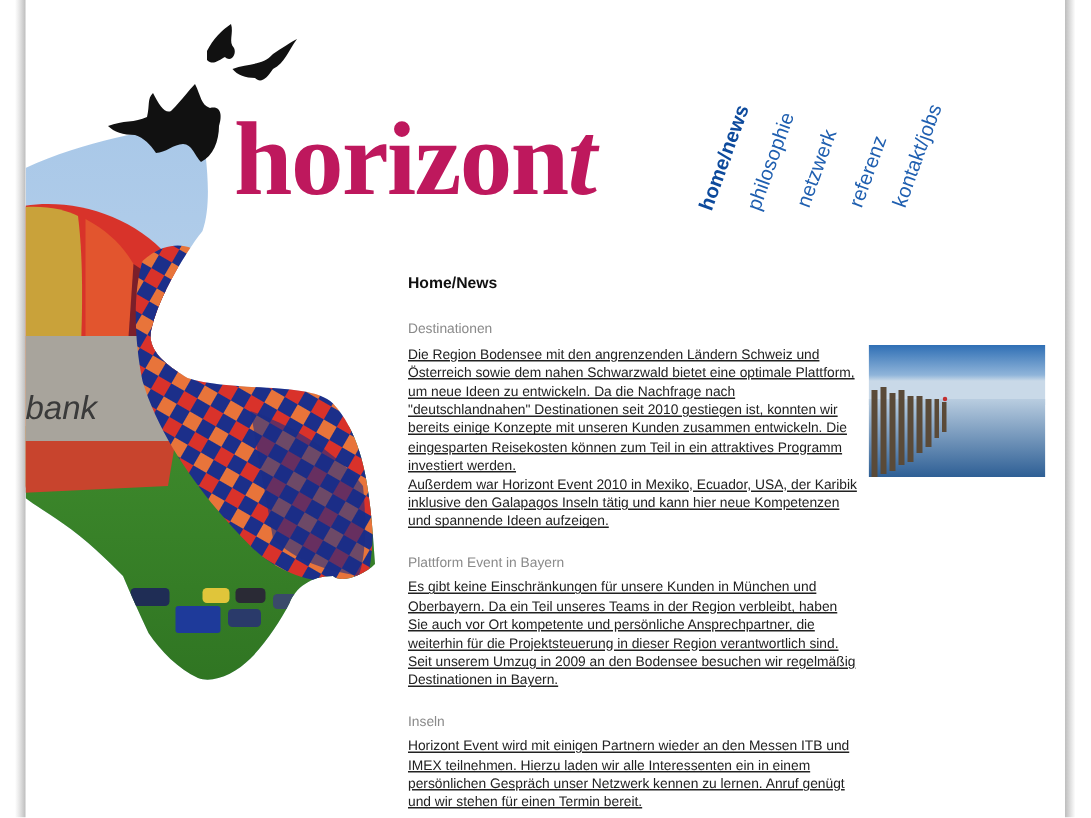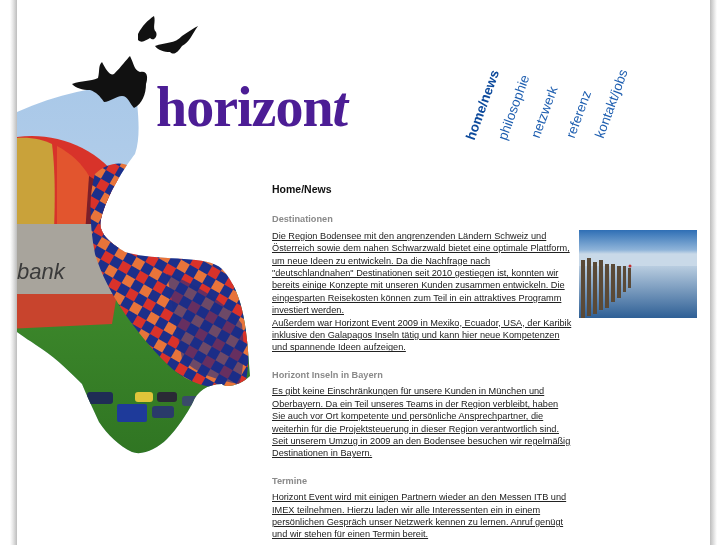--- a/index.html
+++ b/index.html
@@ -19,22 +19,22 @@
   .hero {
     position: absolute; left: 17px; top: 84px; width: 240px; height: 380px;
   }
   .hero svg { display: block; }
 
   .birds { position: absolute; left: 70px; top: 12px; width: 140px; height: 100px; }
 
   .logo {
     position: absolute; left: 156px; top: 66px;
     font-family: "Liberation Serif", "DejaVu Serif", serif;
-    font-weight: bold; font-size: 56px; line-height: 82px;
-    color: #4c1d95; letter-spacing: -1px;
+    font-weight: bold; font-size: 70px; line-height: 82px;
+    color: #be185d; letter-spacing: -1px;
   }
   .logo .t-italic { font-style: italic; }
 
   
   .nav-item {
     position: absolute; white-space: nowrap;
     font-family: "Liberation Sans", sans-serif;
     font-size: 13.5px; color: #1f5fb0;
     transform-origin: 0 0;
     transform: rotate(-70deg);
@@ -45,21 +45,21 @@
   .content {
     position: absolute; left: 272px; top: 183px; width: 300px;
     font-family: "Liberation Sans", sans-serif;
     font-size: 9.2px; line-height: 12.4px; color: #222222;
   }
   .page-title {
     font-weight: bold; font-size: 10.5px; color: #111111; margin-bottom: 18px;
     letter-spacing: 0px;
   }
   .section-heading {
-    font-weight: bold; color: #8a8a8a; font-size: 9.2px; margin-bottom: 4px;
+    font-weight: normal; color: #8a8a8a; font-size: 9.2px; margin-bottom: 4px;
   }
   .section-body { margin-bottom: 15px; text-decoration: underline; }
   .section-body p { margin: 0; }
 
   .lake-photo {
     position: absolute; left: 579px; top: 230px; width: 118px; height: 88px; overflow: hidden;
   }
 </style>
 </head>
 <body>
@@ -131,33 +131,33 @@
 <a class="nav-item" style="left:563px; top:135px;">referenz</a>
 <a class="nav-item" style="left:592px; top:135px;">kontakt/jobs</a>
 
 <div class="content">
   <div class="page-title">Home/News</div>
 
   <div class="section">
     <div class="section-heading">Destinationen</div>
     <div class="section-body">
       <p>Die Region Bodensee mit den angrenzenden Ländern Schweiz und Österreich sowie dem nahen Schwarzwald bietet eine optimale Plattform, um neue Ideen zu entwickeln. Da die Nachfrage nach "deutschlandnahen" Destinationen seit 2010 gestiegen ist, konnten wir bereits einige Konzepte mit unseren Kunden zusammen entwickeln. Die eingesparten Reisekosten können zum Teil in ein attraktives Programm investiert werden.</p>
-      <p>Außerdem war Horizont Event 2009 in Mexiko, Ecuador, USA, der Karibik inklusive den Galapagos Inseln tätig und kann hier neue Kompetenzen und spannende Ideen aufzeigen.</p>
+      <p>Außerdem war Horizont Event 2010 in Mexiko, Ecuador, USA, der Karibik inklusive den Galapagos Inseln tätig und kann hier neue Kompetenzen und spannende Ideen aufzeigen.</p>
     </div>
   </div>
 
   <div class="section">
-    <div class="section-heading">Horizont Inseln in Bayern</div>
+    <div class="section-heading">Plattform Event in Bayern</div>
     <div class="section-body">
       <p>Es gibt keine Einschränkungen für unsere Kunden in München und Oberbayern. Da ein Teil unseres Teams in der Region verbleibt, haben Sie auch vor Ort kompetente und persönliche Ansprechpartner, die weiterhin für die Projektsteuerung in dieser Region verantwortlich sind. Seit unserem Umzug in 2009 an den Bodensee besuchen wir regelmäßig  Destinationen in Bayern.</p>
     </div>
   </div>
 
   <div class="section">
-    <div class="section-heading">Termine</div>
+    <div class="section-heading">Inseln</div>
     <div class="section-body">
       <p>Horizont Event wird mit einigen Partnern wieder an den Messen ITB und IMEX  teilnehmen. Hierzu laden wir alle Interessenten ein in einem persönlichen Gespräch unser Netzwerk kennen zu lernen. Anruf genügt und wir stehen für einen Termin bereit.</p>
     </div>
   </div>
 </div>
 
 <div class="lake-photo">
   <svg width="118" height="88" viewBox="0 0 118 88" xmlns="http://www.w3.org/2000/svg">
     <defs>
       <linearGradient id="lsky" x1="0" y1="0" x2="0" y2="1">

